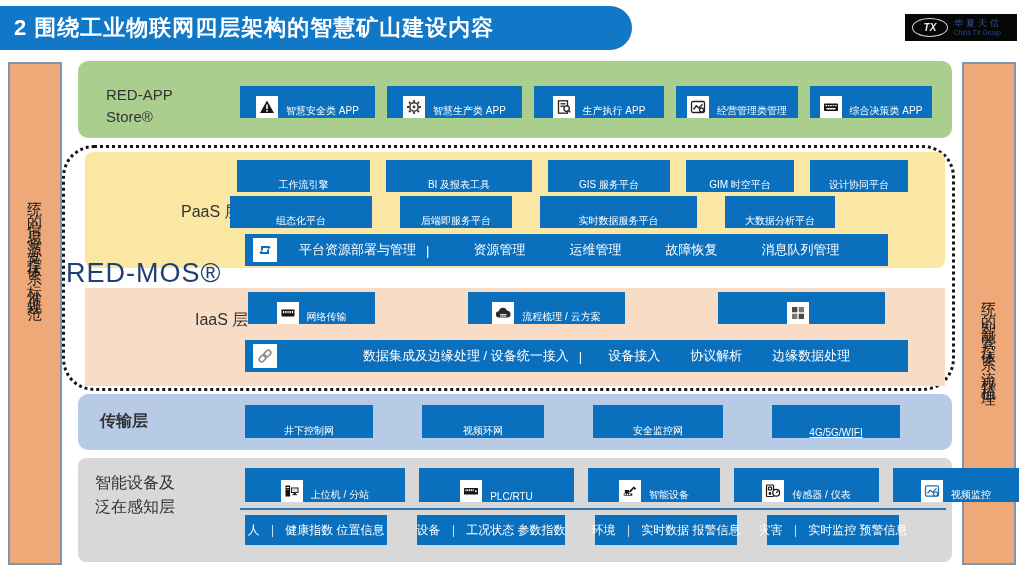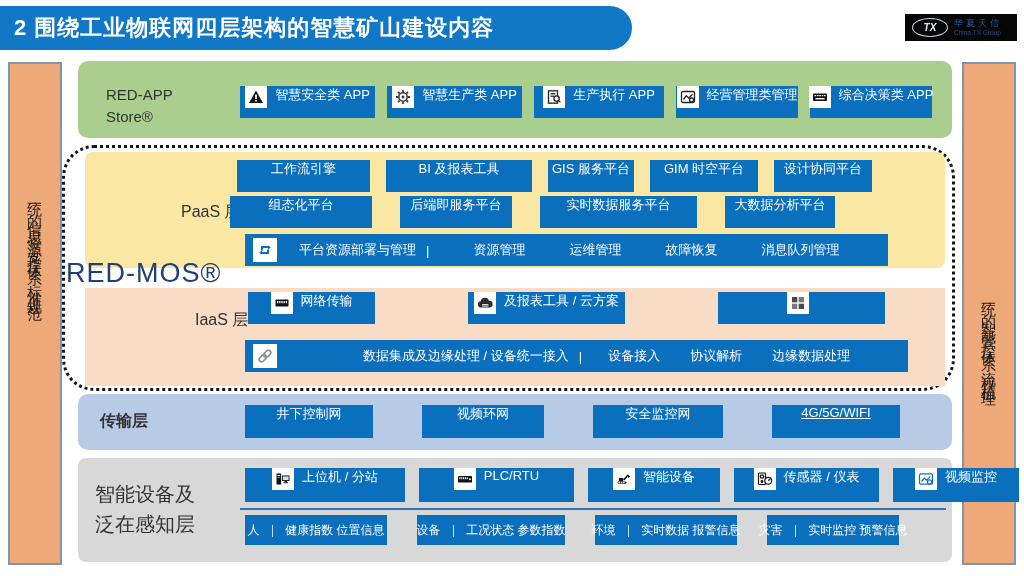--- a/index.html
+++ b/index.html
@@ -26,22 +26,22 @@
   .vbar.left{left:8px;}
   .vbar.right{left:962px;}
   .vbar .vtext{writing-mode:vertical-rl;text-orientation:upright;font-size:15px;color:#1a1a1a;
     letter-spacing:7px;line-height:1;}
   .vbar.left .vtext{padding-top:125px;}
   .vbar.right .vtext{padding-top:225px;}
 
   
   .section{position:absolute;box-sizing:border-box;}
   .sec-label{position:absolute;color:#333;white-space:pre-line;}
-  .btn{background:var(--accent_blue,#0a6fbd);color:#fff;font-size:13px;height:32px;display:flex;
-    align-items:flex-start;justify-content:center;box-sizing:border-box;white-space:nowrap;flex:0 0 auto;}
+  .btn{background:var(--accent_blue,#0a6fbd);color:#fff;font-size:10px;height:32px;display:flex;
+    align-items:flex-end;justify-content:center;box-sizing:border-box;white-space:nowrap;flex:0 0 auto;}
   .ic{width:22px;height:22px;background:#fff;display:flex;align-items:center;justify-content:center;
     margin-right:8px;flex:0 0 auto;}
   .ic svg{width:16px;height:16px;display:block;}
   .row{position:absolute;display:flex;align-items:center;}
 
   
   .bar{position:absolute;background:var(--accent_blue,#0a6fbd);color:#fff;font-size:13px;height:32px;
     display:flex;align-items:center;box-sizing:border-box;padding-left:8px;white-space:nowrap;}
   .bar .ic{width:24px;height:24px;}
   .bar .bar-title{margin-left:14px;}
@@ -55,21 +55,21 @@
     border-radius:32px;box-sizing:border-box;pointer-events:none;}
   .yellow{left:85px;top:152px;width:860px;height:116px;background:var(--yellow,#fbe7a4);border-radius:8px;}
   .yellow .sec-label{left:96px;top:50px;font-size:16px;}
   .redmos{position:absolute;left:66px;top:258px;font-size:27px;color:var(--navy,#1f3f77);letter-spacing:1px;
     font-weight:500;z-index:5;}
   .peach{left:85px;top:288px;width:860px;height:98px;background:var(--peach,#f8dcc6);border-radius:0;}
   .peach .sec-label{left:110px;top:22px;font-size:16px;}
   .lblue{left:78px;top:394px;width:874px;height:56px;background:var(--light_blue,#b7cbe6);border-radius:10px;}
   .lblue .sec-label{left:22px;top:17px;font-size:16px;font-weight:bold;}
   .gray{left:78px;top:458px;width:874px;height:104px;background:var(--gray,#d8d8d8);border-radius:8px;}
-  .gray .sec-label{left:17px;top:13px;font-size:20px;line-height:1.5;margin-top:8px;}
+  .gray .sec-label{left:17px;top:13px;font-size:16px;line-height:1.5;}
   .divider{position:absolute;left:162px;top:50px;width:706px;height:2px;background:#2e75b6;}
   .metric{font-size:12px;display:flex;align-items:center;justify-content:center;gap:7px;height:30px;}
 </style>
 </head>
 <body>
 
 <div class="page">
 
   <div class="header">
     <span class="title">2  围绕工业物联网四层架构的智慧矿山建设内容</span>
@@ -165,21 +165,21 @@
   </div>
 
   <div class="dotted"></div>
   <div class="redmos">RED-MOS®</div>
 
   <div class="section yellow">
     <div class="sec-label">PaaS 层</div>
     <div class="row" style="left:152px;top:8px;gap:16px;">
       <div class="btn" style="width:133px;">工作流引擎</div>
       <div class="btn" style="width:146px;">BI 及报表工具</div>
-      <div class="btn" style="width:86px;">GIS 服务平台</div>
+      <div class="btn" style="width:122px;">GIS 服务平台</div>
       <div class="btn" style="width:108px;">GIM 时空平台</div>
       <div class="btn" style="width:98px;">设计协同平台</div>
     </div>
     <div class="row" style="left:145px;top:44px;gap:28px;">
       <div class="btn" style="width:142px;">组态化平台</div>
       <div class="btn" style="width:112px;">后端即服务平台</div>
       <div class="btn" style="width:157px;">实时数据服务平台</div>
       <div class="btn" style="width:110px;">大数据分析平台</div>
     </div>
     <div class="bar" style="left:160px;top:82px;width:643px;">
@@ -223,21 +223,21 @@
       <div class="btn" style="width:157px;margin-left:93px;">
         <span class="ic">
             <svg viewBox="0 0 16 16">
               <path d="M4.2 12.5 a3.1 3.1 0 0 1 -.4-6.2 a4.2 4.2 0 0 1 8.2-.6 a2.9 2.9 0 0 1 .4 6.8 z" fill="#2b2b2b"></path>
               <g stroke="#fff" stroke-width="0.9">
                 <line x1="5" y1="9.6" x2="11.5" y2="9.6"></line>
                 <line x1="5" y1="11.1" x2="11.5" y2="11.1"></line>
               </g>
             </svg>
           </span>
-        <span>及报表工具 / 云方案</span>
+        <span>流程梳理 / 云方案</span>
       </div>
       <div class="btn" style="width:167px;margin-left:93px;">
         <span class="ic">
             <svg viewBox="0 0 16 16" fill="#4a4a4a">
               <rect x="2" y="2" width="5.3" height="5.3"></rect>
               <rect x="8.7" y="2" width="5.3" height="5.3" fill="#787878"></rect>
               <rect x="2" y="8.7" width="5.3" height="5.3" fill="#787878"></rect>
               <rect x="8.7" y="8.7" width="5.3" height="5.3"></rect>
             </svg>
           </span>

